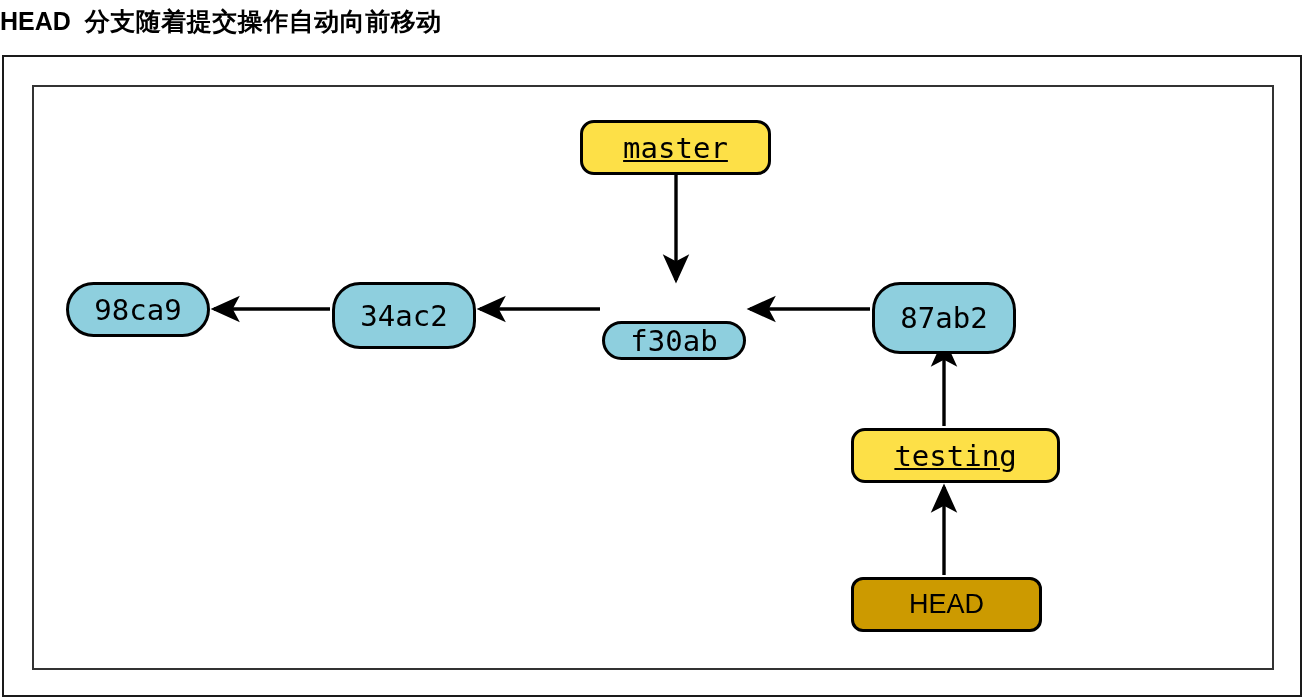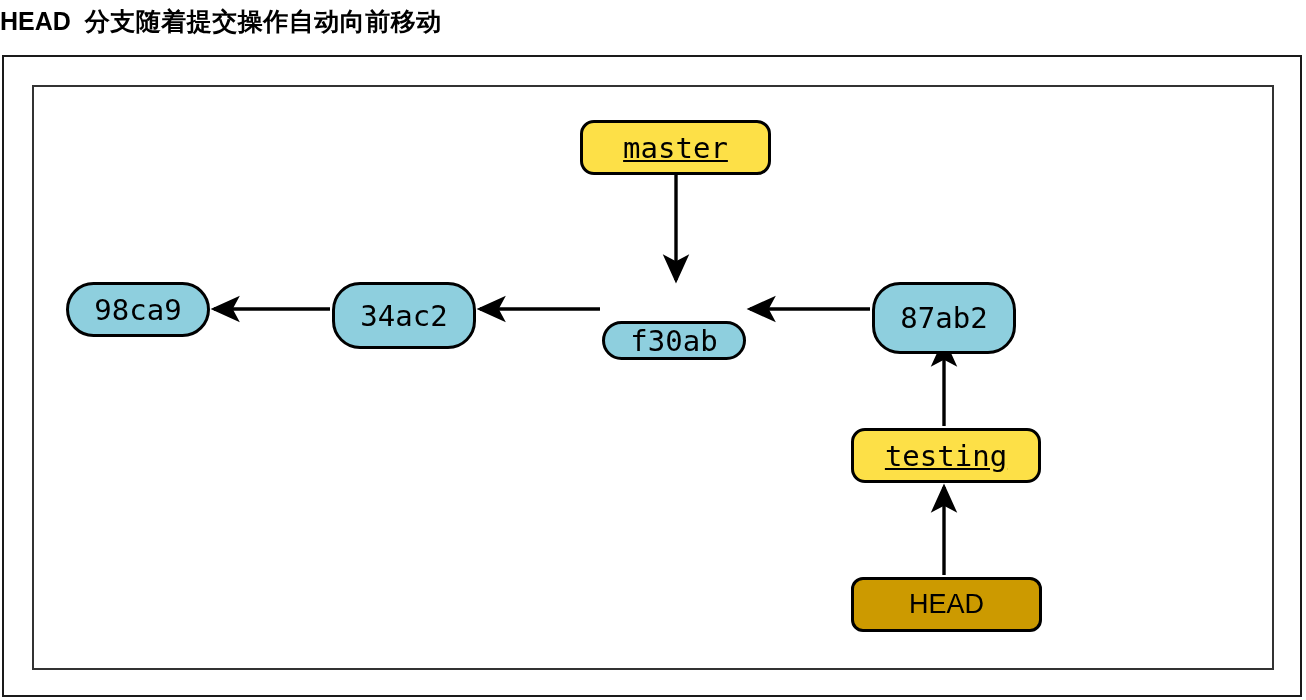--- a/index.html
+++ b/index.html
@@ -141,21 +141,21 @@
       </div>
       <div class="node node-commit" style="left: 332px; top: 282px; width: 144px; height: 67px;">
         <span>34ac2</span>
       </div>
       <div class="node node-commit" style="left: 602px; top: 282px; width: 144px; height: 39px; margin-top: 39px;">
         <span>f30ab</span>
       </div>
       <div class="node node-commit" style="left: 872px; top: 282px; width: 144px; height: 72px;">
         <span>87ab2</span>
       </div>
-      <div class="node node-branch" style="left: 851px; top: 428px; width: 190px; height: 55px;">
+      <div class="node node-branch" style="left: 851px; top: 428px; width: 209px; height: 55px;">
         <span>testing</span>
       </div>
       <div class="node node-head" style="left: 851px; top: 577px; width: 191px; height: 55px;">
         <span>HEAD</span>
       </div>
     </div>
 
 </div>
 
 </body></html>

